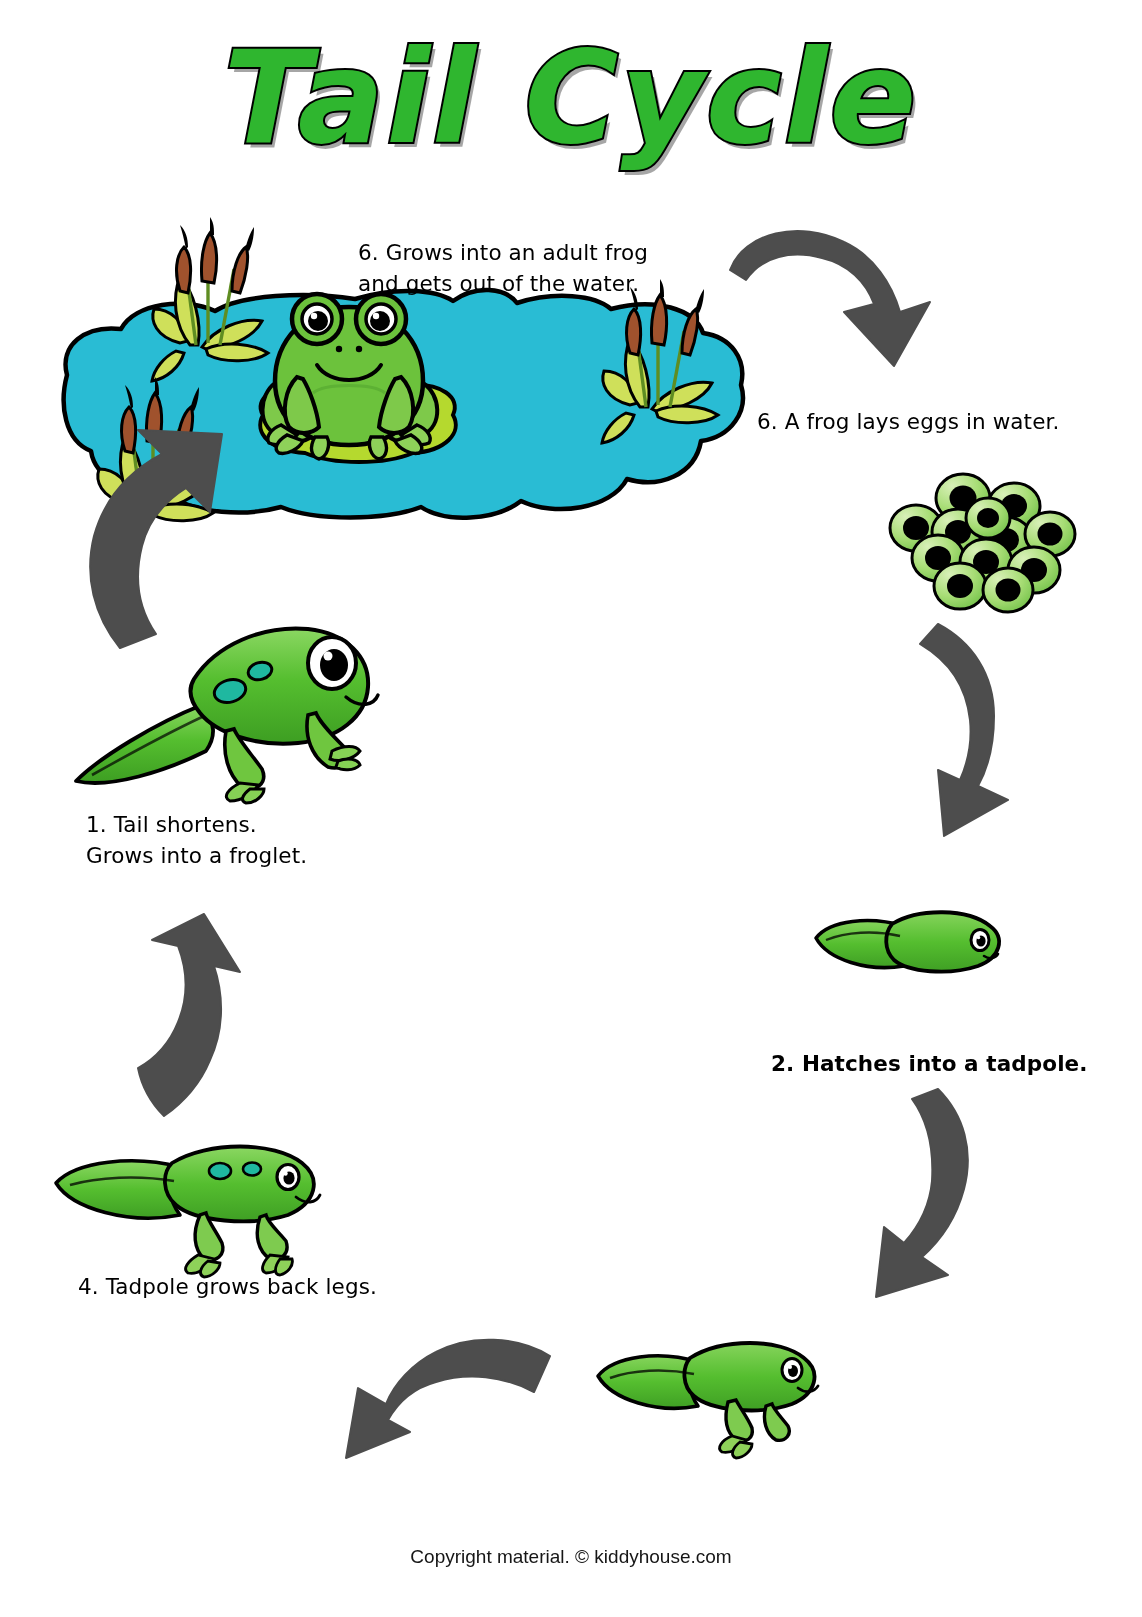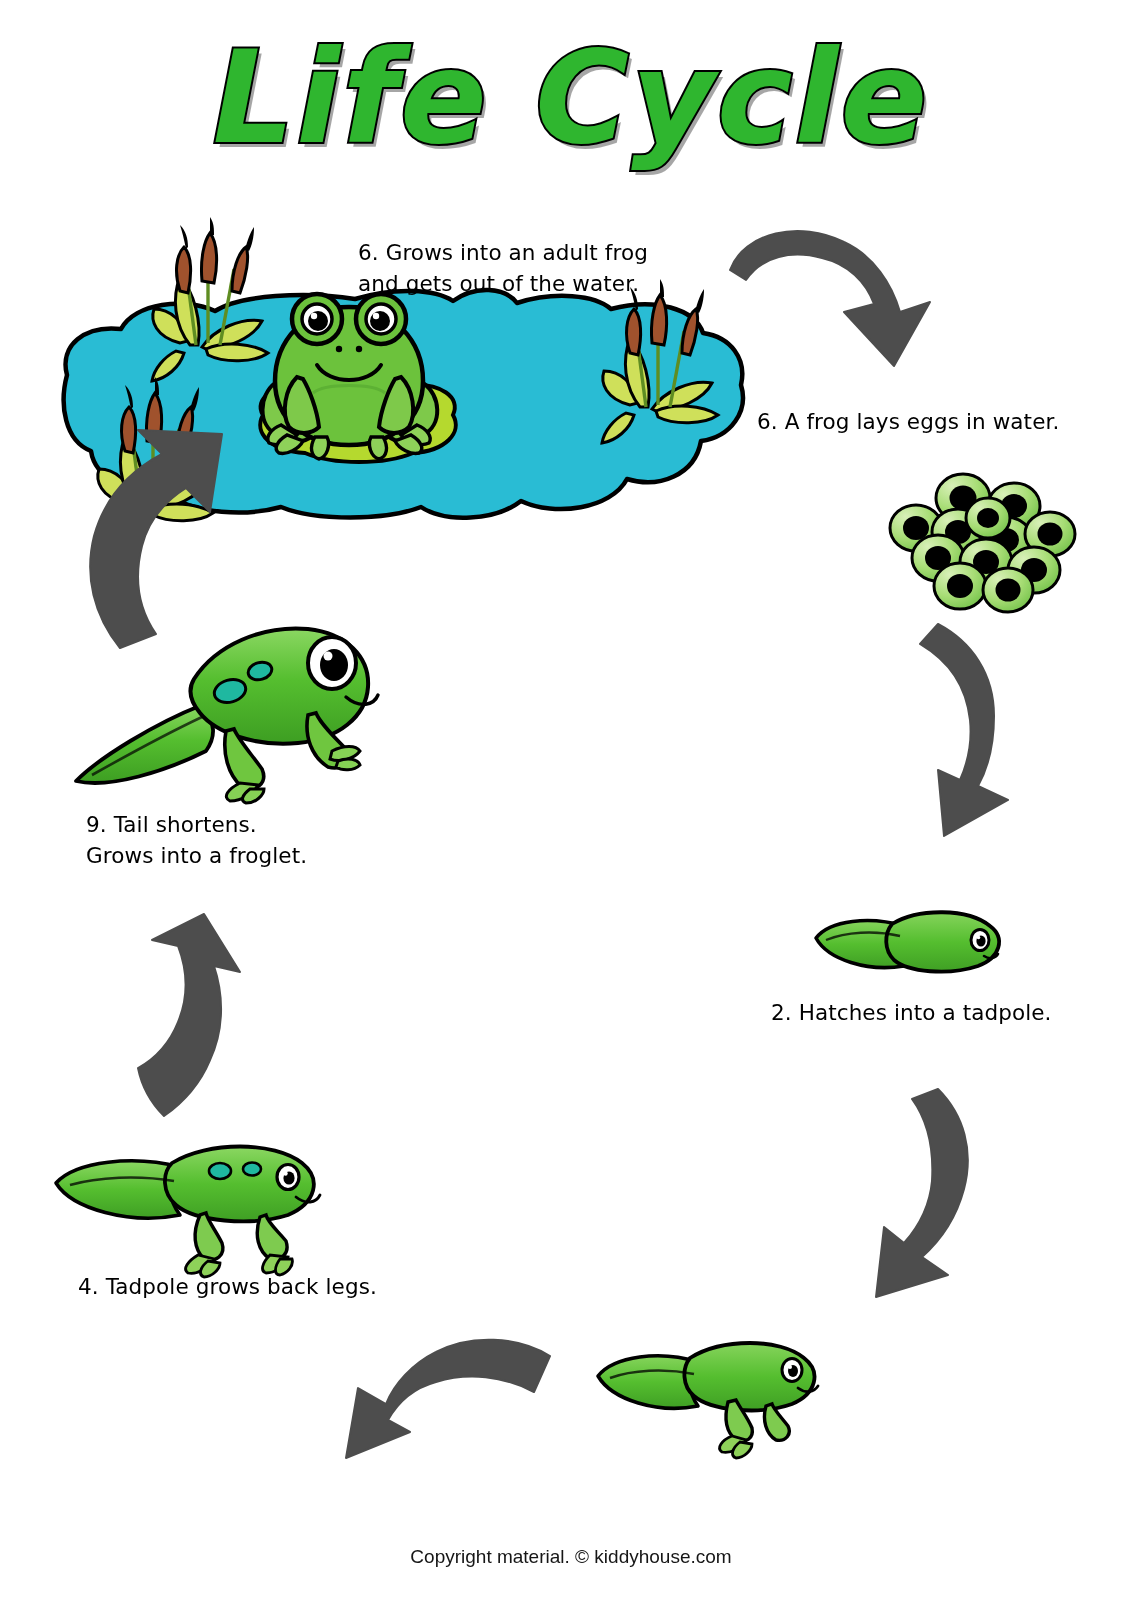--- a/index.html
+++ b/index.html
@@ -44,21 +44,21 @@
     position: absolute;
     font-family: "DejaVu Sans", sans-serif;
     font-size: 21.5px;
     line-height: 1.42;
     color: #000000;
     white-space: pre-line;
     letter-spacing: .1px;
   }
   #cap6 { left: 358px; top: 238px; width: 330px; }
   #cap1 { left: 757px; top: 407px; width: 330px; }
-  #cap2 { left: 771px; top: 998px; width: 330px; }
+  #cap2 { left: 771px; top: 1049px; width: 330px; font-weight: bold; }
   #cap3 { left: 566px; top: 1461px; width: 330px; }
   #cap4 { left: 69px; top: 1272px; width: 340px; margin-left: 9px; }
   #cap5 { left: 86px; top: 810px; width: 300px; }
 
   
   #footer {
     position: absolute;
     left: 0;
     top: 1546px;
     width: 1142px;
@@ -70,21 +70,21 @@
 
   
   .scene { position: absolute; }
   .scene svg { display: block; overflow: visible; }
 </style>
 </head>
 <body>
 
 <div id="page">
 
-  <div id="title">Life Cycle</div>
+  <div id="title">Tail Cycle</div>
 
   <div class="scene" id="scene-pond" style="left:55px; top:225px;">
     <svg width="700" height="320" viewBox="0 0 700 320">
 
       <g>
         <path d="M12,150 C4,120 30,100 66,104 C80,78 130,72 160,86
                  C185,70 250,66 300,74 C340,62 380,64 398,76
                  C420,60 450,62 462,78 C500,66 540,70 556,84
                  C600,72 640,84 648,108 C676,112 692,134 686,160
                  C694,186 676,212 646,216 C640,250 604,264 572,254
@@ -454,21 +454,21 @@
         <ellipse cx="264" cy="60" rx="14" ry="16" fill="#000"></ellipse>
         <circle cx="258" cy="51" r="4.5" fill="#ffffff"></circle>
 
         <path d="M276,92 C290,104 304,100 308,90" fill="none" stroke="#000" stroke-width="3.4" stroke-linecap="round"></path>
 
         <path d="M22,170 C54,152 98,128 132,112" fill="none" stroke="#000" stroke-width="2.6" opacity=".7"></path>
       </g>
     </svg>
   </div>
 
-  <div class="caption" id="cap5">9. Tail shortens.
+  <div class="caption" id="cap5">1. Tail shortens.
 Grows into a froglet.</div>
 
   <div class="scene" style="left:80px; top:400px;">
     <svg width="170" height="250" viewBox="0 0 170 250">
       <path d="M40,248 C14,216 4,176 14,136 C24,100 48,72 82,54
                L58,30 L142,34 L130,112 L106,88 C84,102 68,122 62,146
                C54,178 58,208 76,234 Z" fill="#4d4d4d" stroke="#4d4d4d" stroke-width="2" stroke-linejoin="round"></path>
     </svg>
   </div>
 

